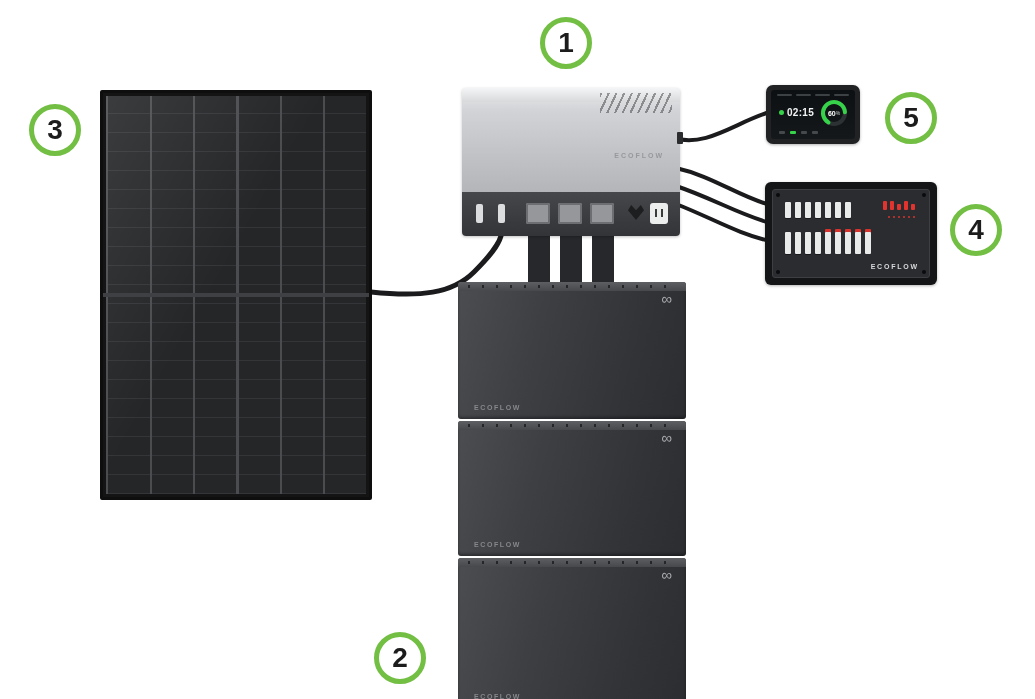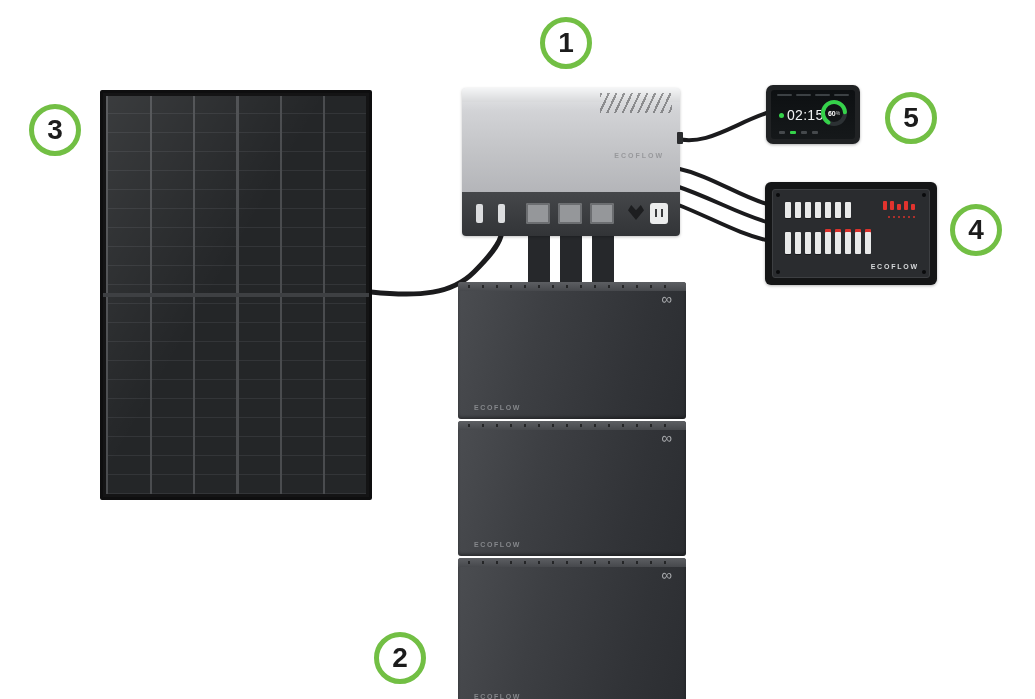--- a/index.html
+++ b/index.html
@@ -78,21 +78,21 @@
   .dp-brand{position:absolute;right:10px;bottom:7px;font-size:7px;font-weight:bold;letter-spacing:1.8px;color:#d7d9db;}
 
   
   .monitor{position:absolute;left:766px;top:85px;width:94px;height:59px;z-index:2;
            background:#202224;border-radius:7px;box-shadow:0 1px 3px rgba(0,0,0,.3);}
   .mon-screen{position:absolute;inset:5px;background:linear-gradient(180deg,#0d1012,#15181a);border-radius:3px;overflow:hidden;}
   .mon-topbar{position:absolute;left:6px;right:6px;top:4px;height:3px;display:flex;gap:4px;}
   .mon-topbar i{flex:1;height:2px;background:#3c4144;border-radius:1px;}
   .mon-time{position:absolute;left:8px;top:17px;display:flex;align-items:center;gap:3px;}
   .time-icon{width:5px;height:5px;border-radius:50%;background:#35d24a;}
-  .mon-time b{font-size:14px;color:#f2f3f4;font-weight:normal;letter-spacing:.3px;}
+  .mon-time b{font-size:10px;color:#f2f3f4;font-weight:bold;letter-spacing:.3px;}
   .gauge{position:absolute;right:6px;top:8px;width:30px;height:30px;}
   .gauge-label{position:absolute;right:6px;top:8px;width:30px;height:30px;display:flex;align-items:center;justify-content:center;
                font-size:7px;color:#ffffff;font-weight:bold;}
   .gauge-label .unit{font-size:5px;font-weight:normal;color:#c9cccd;}
   .mon-bottombar{position:absolute;left:8px;bottom:5px;display:flex;gap:5px;}
   .mon-bottombar i{width:6px;height:3px;background:#45494c;border-radius:1px;}
   .mon-bottombar i.g{background:#35d24a;}
 </style>
 </head>
 <body>

